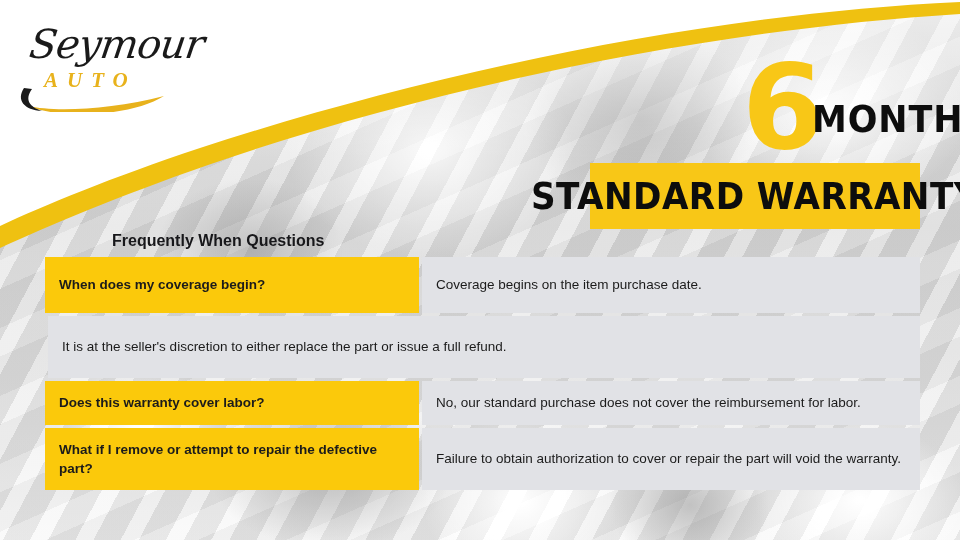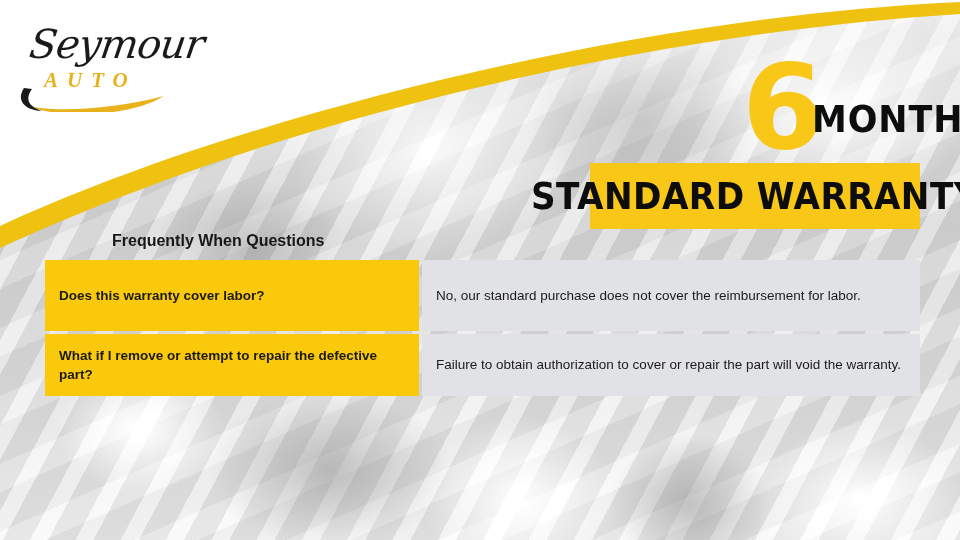--- a/index.html
+++ b/index.html
@@ -200,21 +200,21 @@
     font-family: "Liberation Sans", sans-serif;
     font-weight: 400;
     font-size: 13.5px;
     line-height: 1.45;
     color: #1b1b1b;
     text-align: justify;
   }
 
   .r1 .faq-q, .r1 .faq-a { height: 56px; }
   .r2 .faq-q, .r2 .faq-a { height: 62px; }
-  .r3 .faq-q, .r3 .faq-a { height: 71px; }
+  .r3 .faq-q, .r3 .faq-a { height: 44px; }
   .r4 .faq-q, .r4 .faq-a { height: 62px; }
 </style>
 </head>
 <body>
 
 <div id="slide">
 
   <div class="bg-photo"></div>
   <div class="bg-vignette-top"></div>
 
@@ -236,22 +236,33 @@
   <div class="six">6</div>
   <div class="month">MONTH</div>
   <div class="warranty-banner">
     <span class="warranty-banner-text">STANDARD WARRANTY</span>
   </div>
 
   <div class="faq-heading">Frequently When Questions</div>
 
   <div class="faq-table">
 
+    <div class="faq-row r1">
+      <div class="faq-q">
+        <span class="faq-q-text">When does my coverage begin?</span>
+      </div>
+      <div class="faq-a">
+        <span class="faq-a-text">Coverage begins on the item purchase date.</span>
+      </div>
+    </div>
 
     <div class="faq-row r2">
+      <div class="faq-a">
+        <span class="faq-a-text">It is at the seller's discretion to either replace the part or issue a full refund.</span>
+      </div>
     </div>
 
     <div class="faq-row r3">
       <div class="faq-q">
         <span class="faq-q-text">Does this warranty cover labor?</span>
       </div>
       <div class="faq-a">
         <span class="faq-a-text">No, our standard purchase does not cover the reimbursement for labor.</span>
       </div>
     </div>

